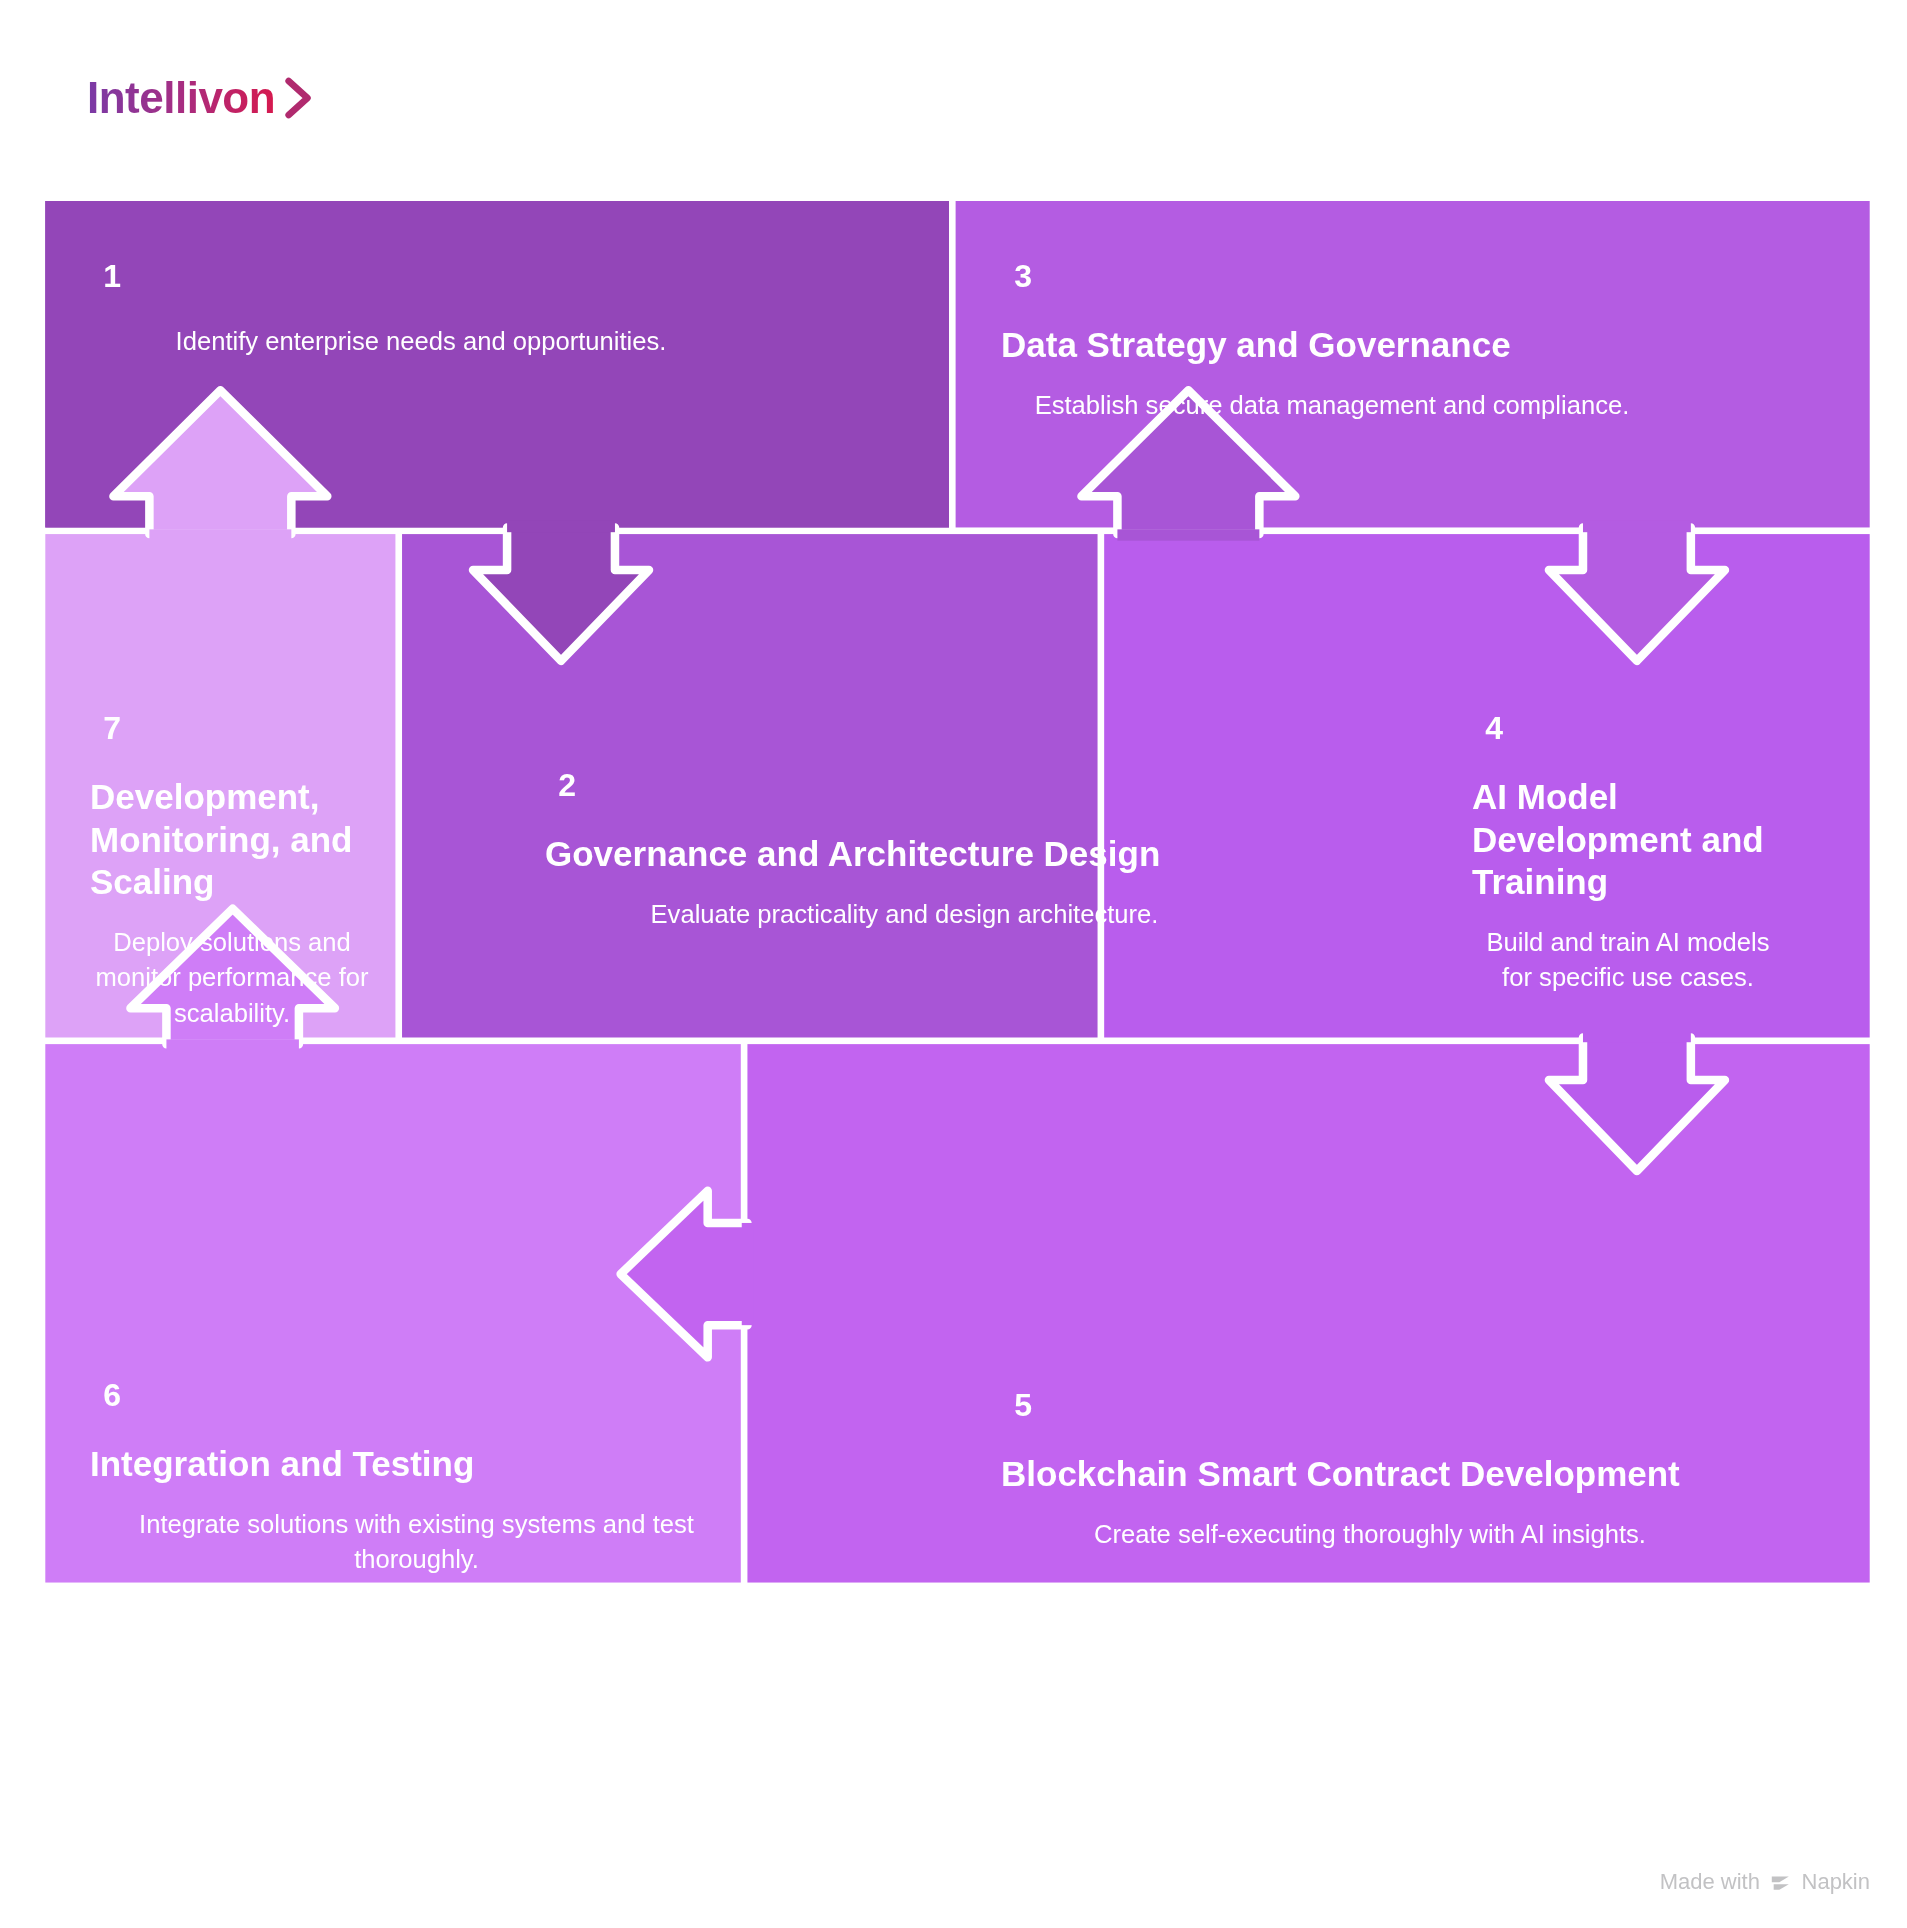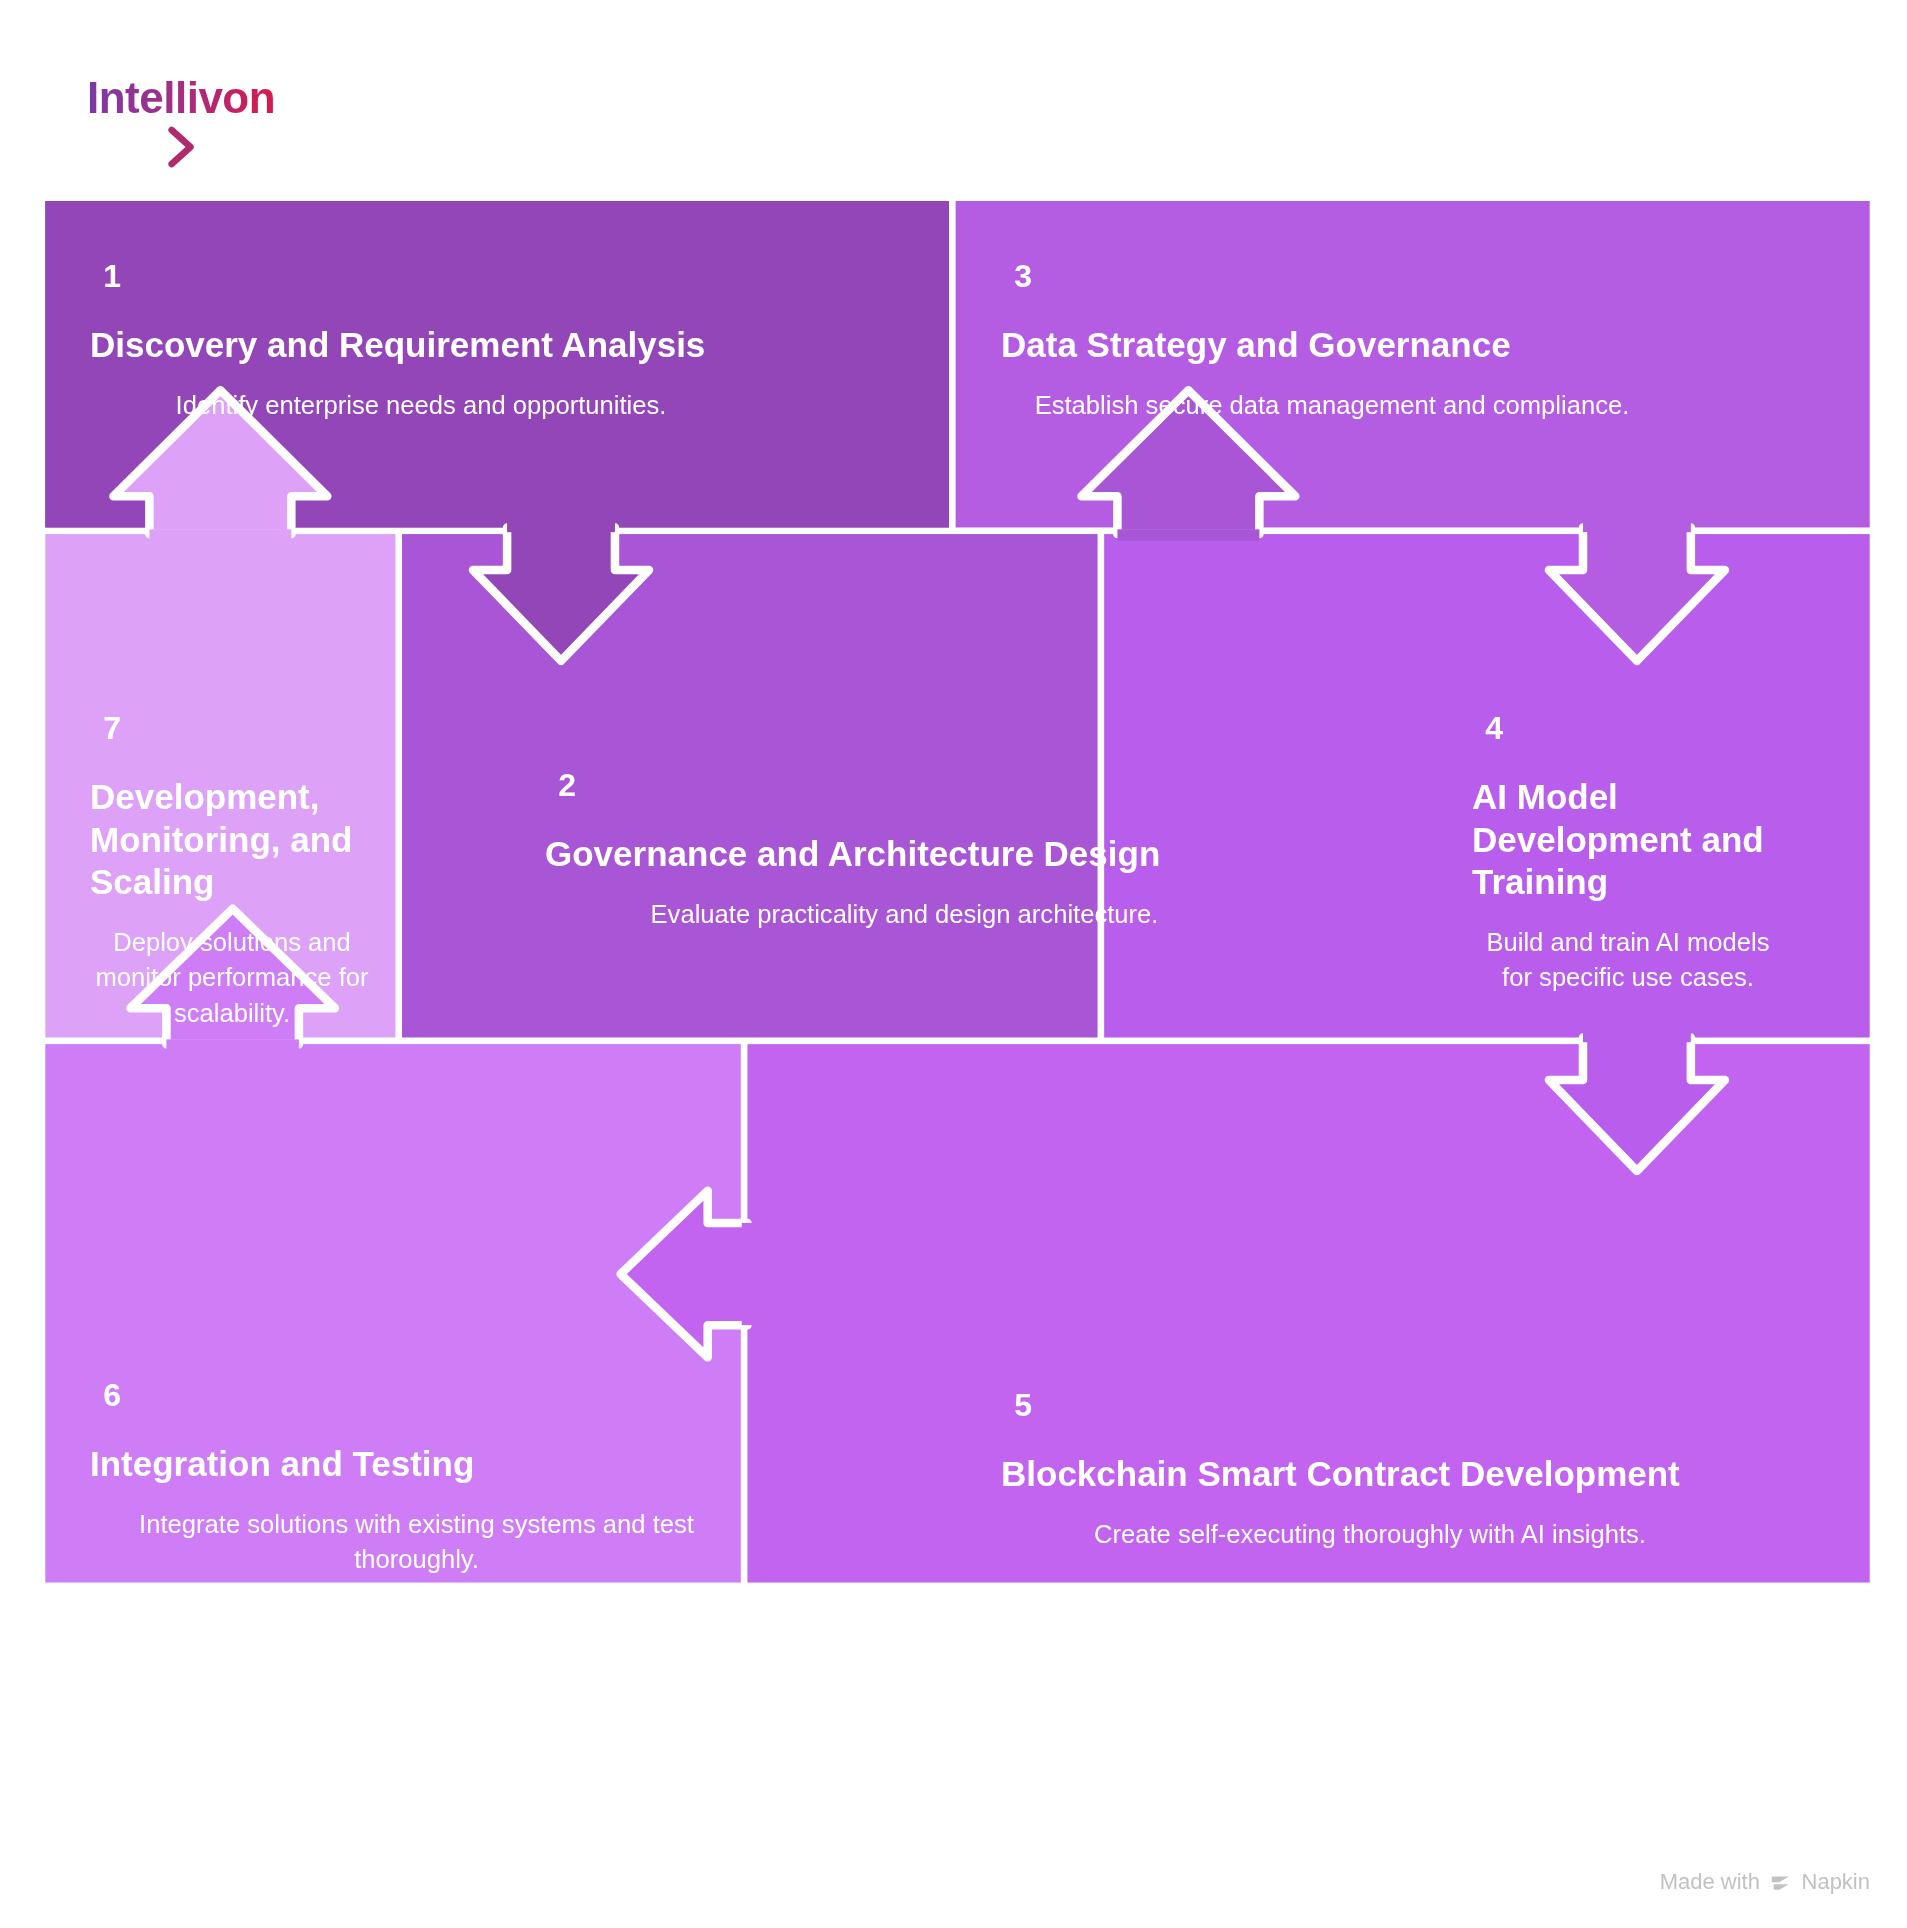--- a/index.html
+++ b/index.html
@@ -16,21 +16,20 @@
   }
 
   
   #logo-area {
     position: absolute;
     left: 87px;
     top: 76px;
     display: flex;
     align-items: center;
     gap: 5.7px;
-    flex-direction: column;
   }
   #logo-wordmark {
     font-size: 44px;
     font-weight: 700;
     letter-spacing: -0.5px;
     background: linear-gradient(90deg, #7a3aa6 0%, #a22f86 45%, #d6194e 100%);
     -webkit-background-clip: text;
     background-clip: text;
     color: transparent;
     line-height: 1;
@@ -169,21 +168,20 @@
     </g>
 
     <g>
       <path fill="#c264f0" stroke="#ffffff" stroke-width="9" stroke-linejoin="round" d="M742,1080 L700,1080 L700,1046 L608,1134 L700,1222 L700,1188 L742,1188 Z"></path>
       <rect x="736" y="1080" width="12" height="108" fill="#c264f0"></rect>
     </g>
   </svg>
 
   <div class="card" id="card-1">
     <div class="card-num">1</div>
-    <div class="card-title">Discovery and Requirement Analysis</div>
     <div class="card-desc">Identify enterprise needs and opportunities.</div>
   </div>
 
   <div class="card" id="card-3">
     <div class="card-num">3</div>
     <div class="card-title">Data Strategy and Governance</div>
     <div class="card-desc">Establish secure data management and compliance.</div>
   </div>
 
   <div class="card" id="card-7">

